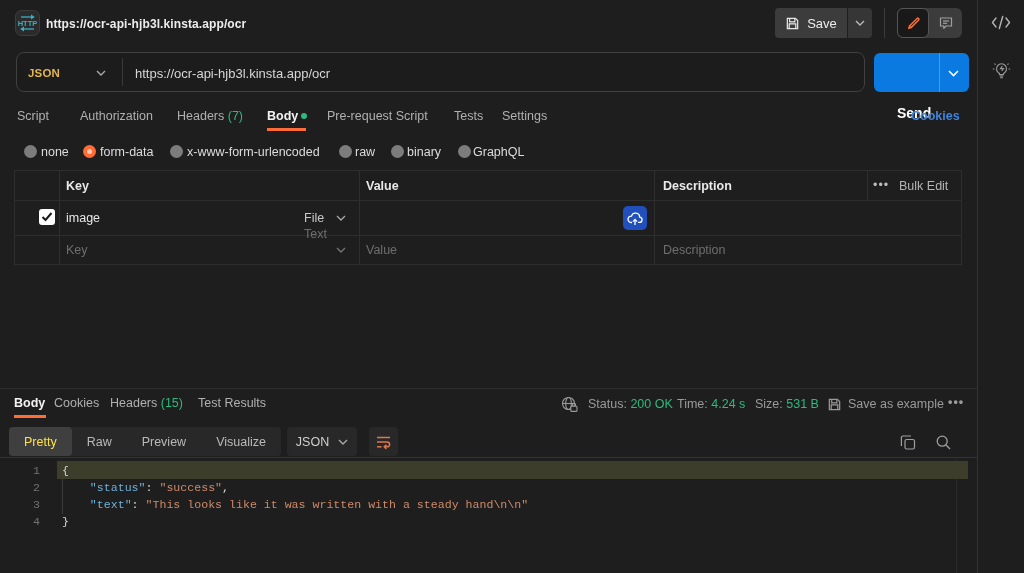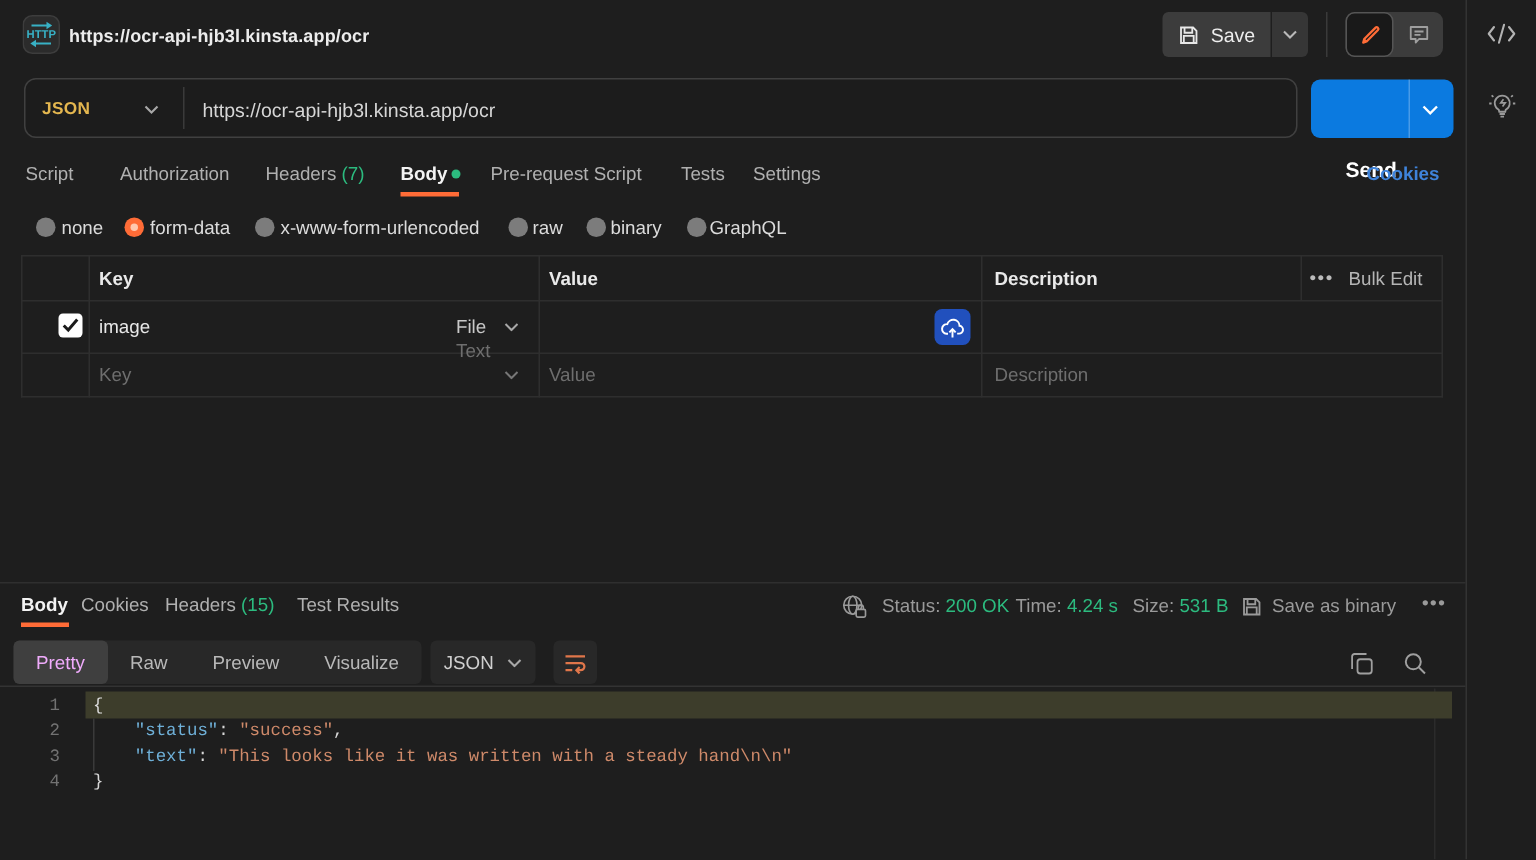--- a/index.html
+++ b/index.html
@@ -58,21 +58,21 @@
 
   
   .resptab { top:396px; font-size:12.5px; color:#b0b0b0; }
   #respbodyline { left:14px; top:415px; width:32px; height:3px; background:#ff6c37; }
   .green { color:#2cbb7f; }
   .meta { top:397px; font-size:12.5px; color:#9a9a9a; }
 
   
   #pillgroup { left:9px; top:427px; height:29px; background:#282828; border-radius:4px; display:flex; align-items:center; }
   .pill { height:29px; display:flex; align-items:center; padding:0 15px; font-size:12.5px; color:#b9b9b9; border-radius:4px; }
-  #p-pretty { background:#3f3f3f; color:#f0abfc; }
+  #p-pretty { background:#3f3f3f; color:#fde047; }
   #jsondd { left:287px; top:427px; width:70px; height:29px; background:#282828; border-radius:4px; display:flex; align-items:center; justify-content:center; gap:9px; font-size:12.5px; color:#cfcfcf; }
   #wrapbtn { left:369px; top:427px; width:29px; height:29px; background:#282828; border-radius:4px; display:flex; align-items:center; justify-content:center; }
   #copyicon { left:900px; top:434px; }
   #searchicon { left:935px; top:434px; }
 
   
   #editor { left:0; top:457px; width:977px; height:116px; font-family:"Liberation Mono", monospace; font-size:11.6px; }
   #edtop { left:0; top:457px; width:977px; height:1px; background:#333; }
   .lnum { position:absolute; width:40px; text-align:right; color:#727272; font-size:11.6px; }
   .cline { position:absolute; left:62px; font-size:11.6px; white-space:pre; color:#d8d8d8; }
@@ -241,21 +241,21 @@
     <path d="M11.2 10.2 v-1.1 a1.7 1.7 0 0 1 3.4 0 v1.1"></path>
   </svg>
   <div class="abs meta" style="left:588px">Status: <span class="green">200 OK</span></div>
   <div class="abs meta" style="left:677px">Time: <span class="green">4.24 s</span></div>
   <div class="abs meta" style="left:755px">Size: <span class="green">531 B</span></div>
   <svg class="abs" style="left:827px;top:397px" width="15" height="15" viewBox="0 0 16 16" fill="none" stroke="#9a9a9a" stroke-width="1.3">
     <path d="M2.5 2.5 h8.6 l2.4 2.4 v8.6 h-11 z"></path>
     <path d="M5 2.8 v3.4 h5.5 v-3.4"></path>
     <path d="M4.5 13.2 v-4.7 h7 v4.7"></path>
   </svg>
-  <div class="abs meta" style="left:848px">Save as binary</div>
+  <div class="abs meta" style="left:848px">Save as example</div>
   <div class="abs meta" style="left:948px;top:395px;font-weight:bold;letter-spacing:1px">•••</div>
 
   <div class="abs" id="pillgroup">
     <div class="pill" id="p-pretty">Pretty</div>
     <div class="pill">Raw</div>
     <div class="pill">Preview</div>
     <div class="pill">Visualize</div>
   </div>
   <div class="abs" id="jsondd">JSON
     <svg width="10" height="6" viewBox="0 0 10 6" fill="none" stroke="#a8a8a8" stroke-width="1.4">

